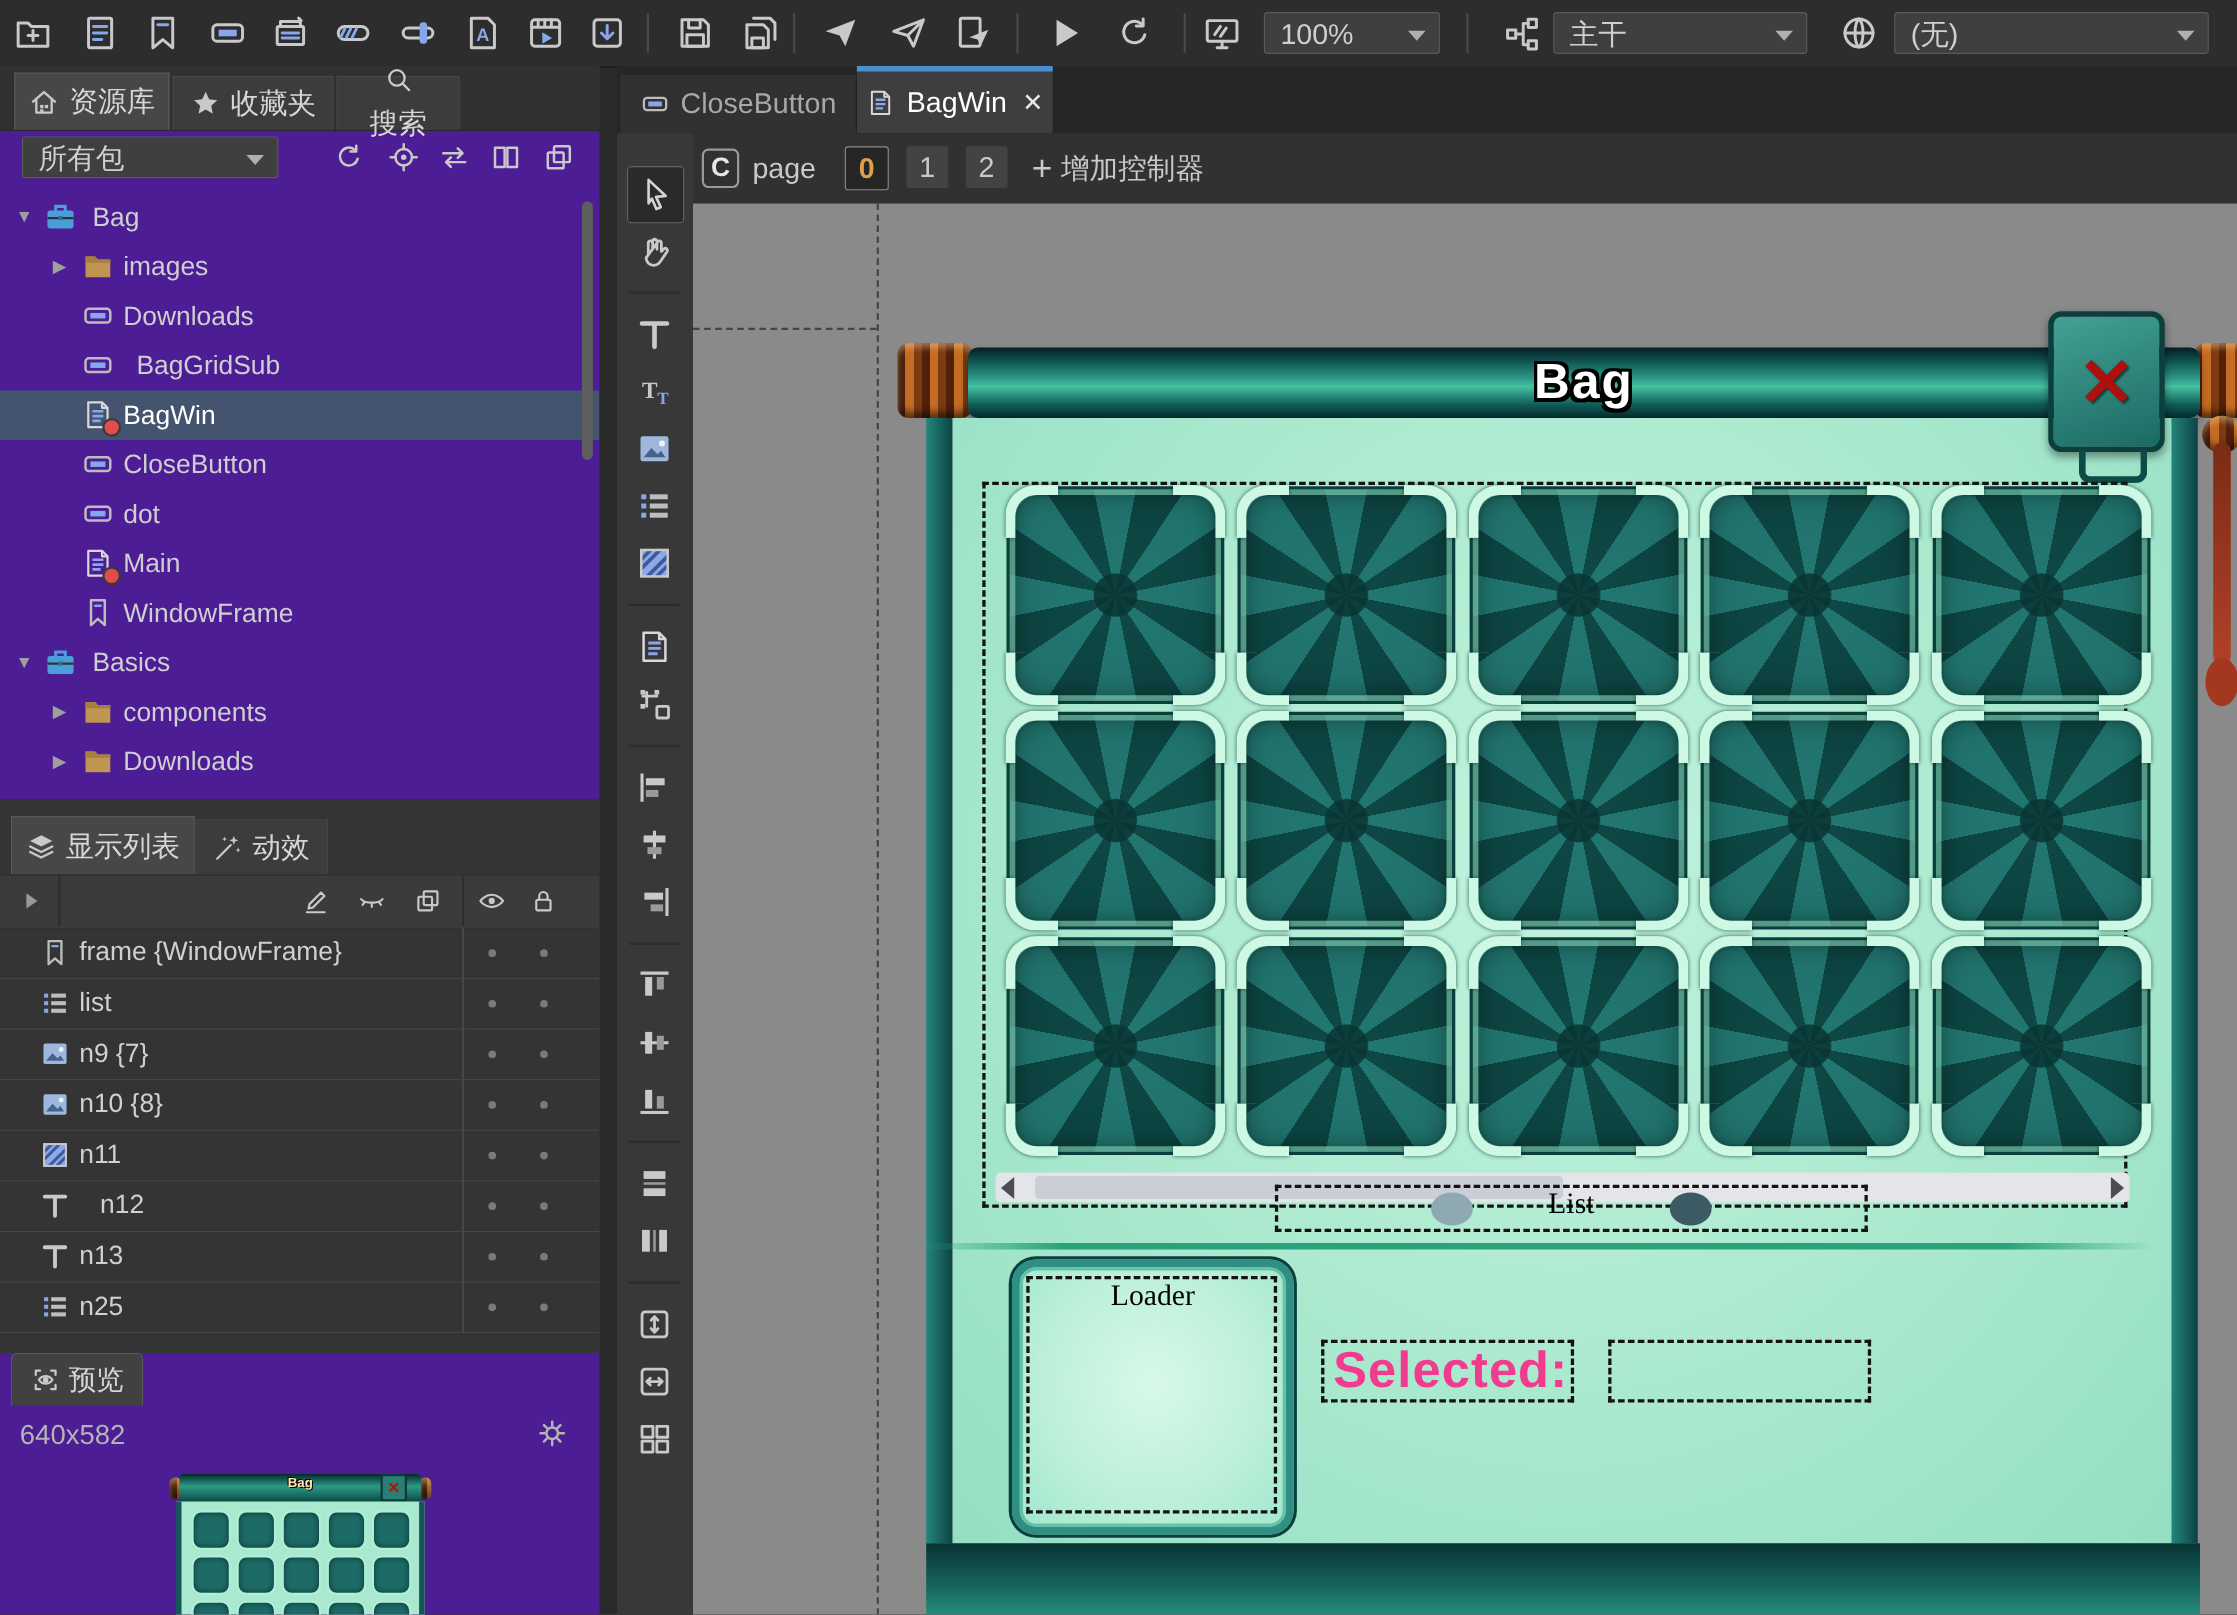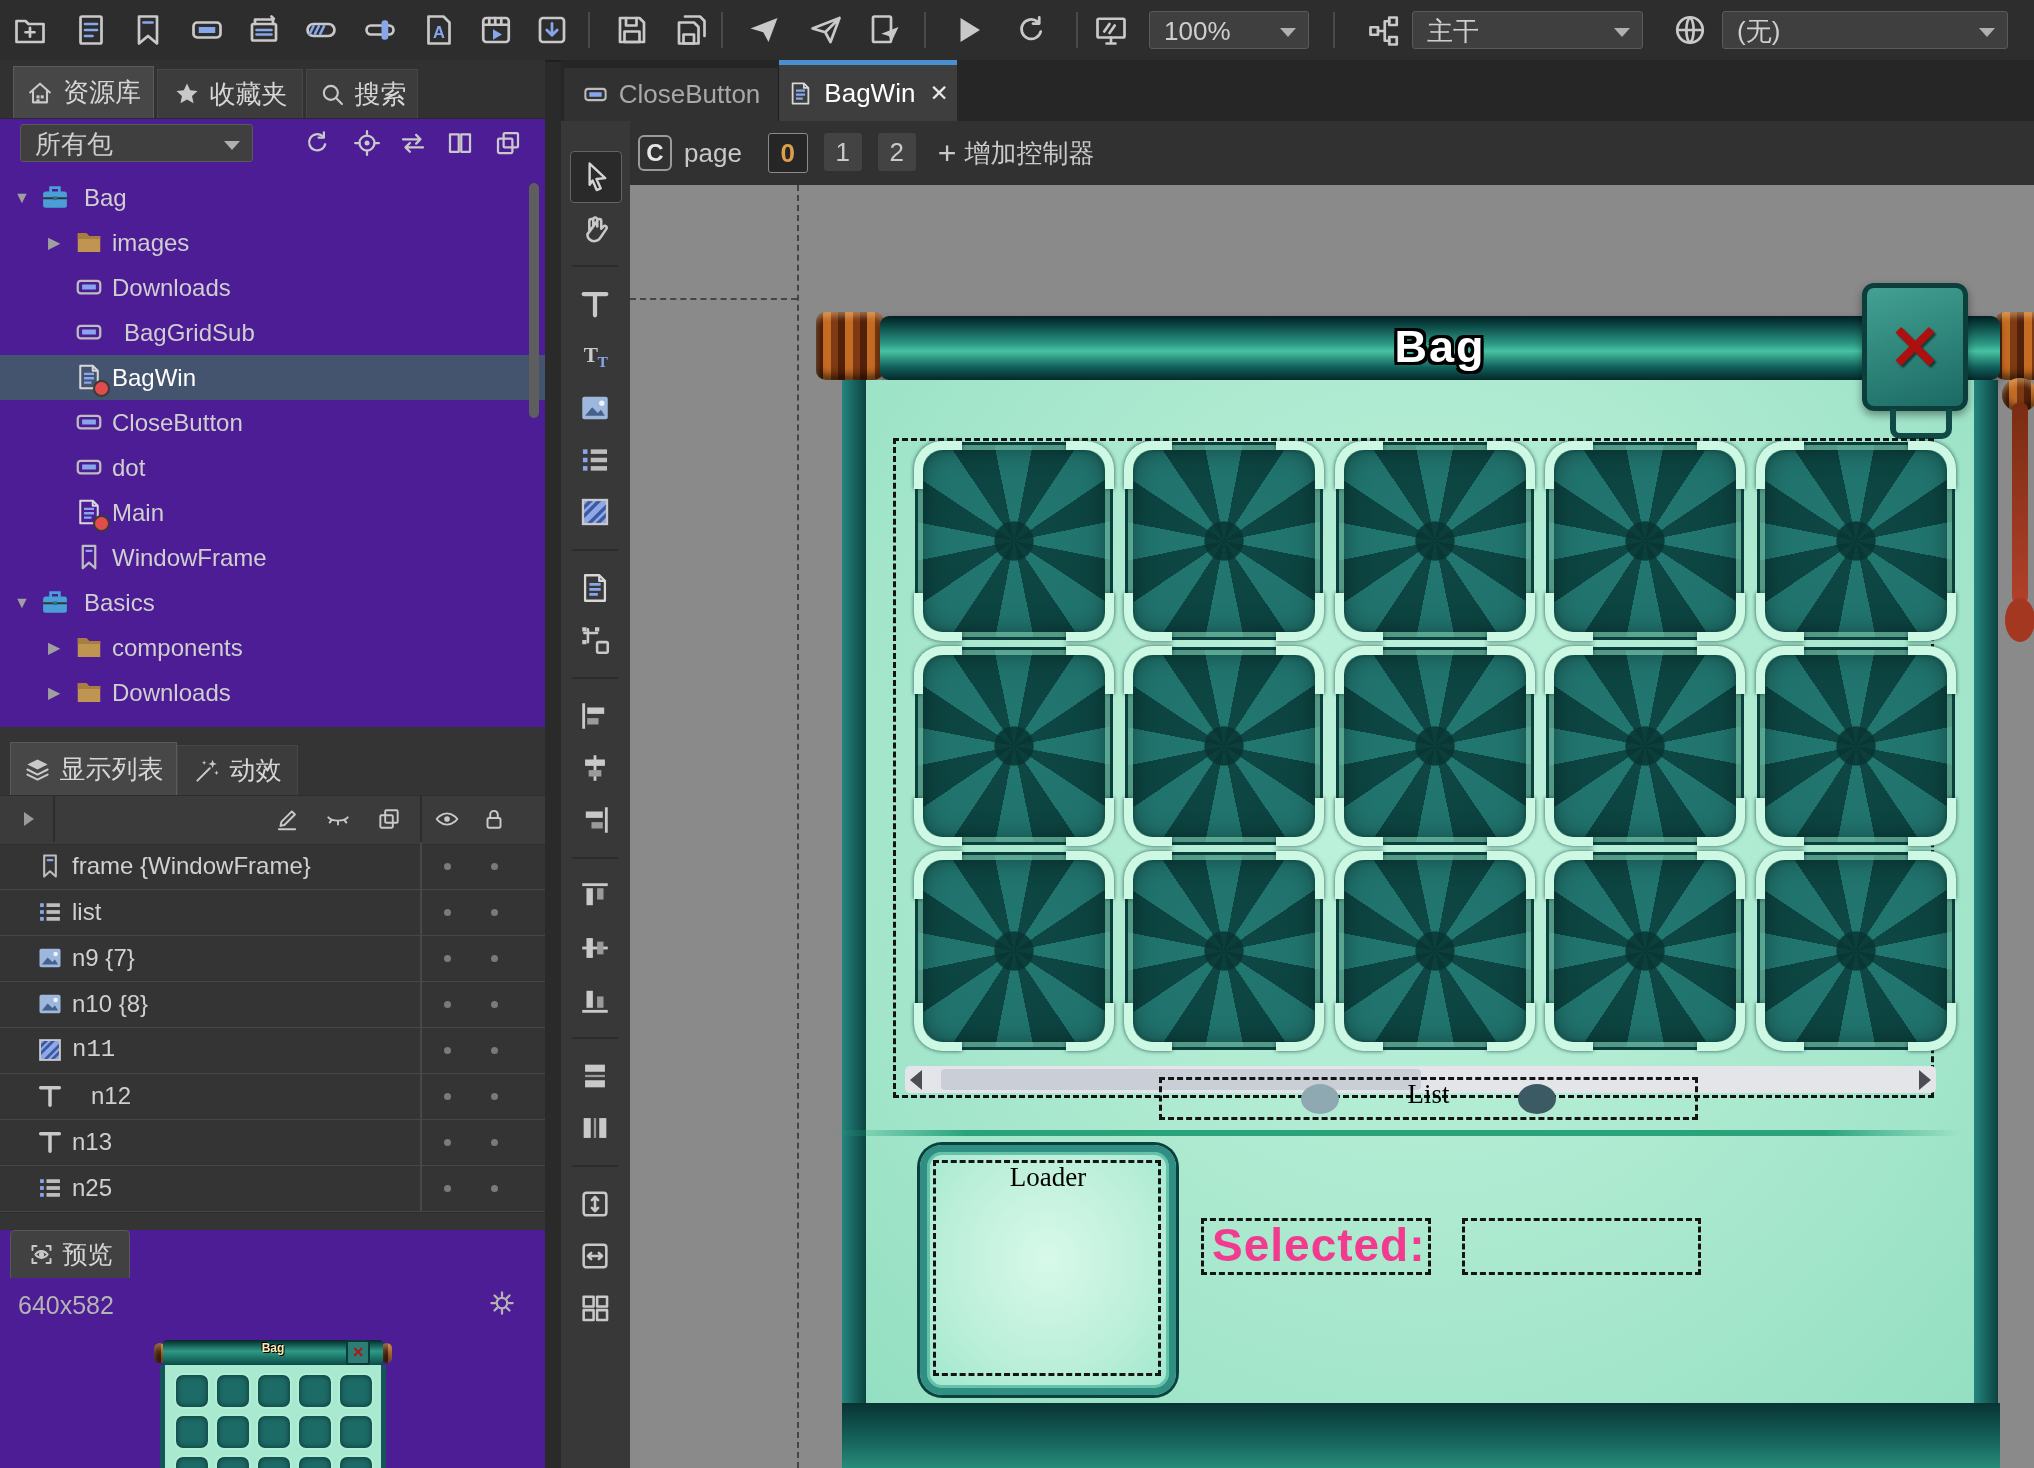--- a/index.html
+++ b/index.html
@@ -251,21 +251,21 @@
         <div>资源库</div>
       </div>
       <div class="ltab inactive" style="left: 157px; top: 9px; width: 146px; height: 49px;">
         <div class="relic" style="width: 28px; height: 28px;">
           <svg viewBox="0 0 24 24" fill="none" stroke="#c9c9c9" stroke-width="1.8" stroke-linejoin="round" stroke-linecap="round">
             <path d="M12 3l2.7 5.8 6.3.7-4.7 4.3 1.3 6.2-5.6-3.2-5.6 3.2 1.3-6.2L3 9.5l6.3-.7z" fill="#c9c9c9" stroke="none"></path>
           </svg>
         </div>
         <div>收藏夹</div>
       </div>
-      <div class="ltab inactive" style="left: 306px; top: 9px; width: 112px; height: 49px;">
+      <div class="ltab inactive" style="left: 306px; top: 9px; width: 112px; height: 49px; flex-direction: column;">
         <div class="relic" style="width: 28px; height: 28px;">
           <svg viewBox="0 0 24 24" fill="none" stroke="#c9c9c9" stroke-width="1.8" stroke-linejoin="round" stroke-linecap="round">
             <circle cx="11" cy="11" r="6"></circle>
             <path d="M15.5 15.5L20.5 20.5"></path>
           </svg>
         </div>
         <div>搜索</div>
       </div>
     </div>
   <div id="package-bar" class="abs" style="left:0;top:58px;width:545px;height:50px">
@@ -556,21 +556,21 @@
           <div class="dot-col" style="left: 491px;"></div>
         </div>
         <div class="dlrow" style="top: 184px;">
           <div class="ic" style="left: 36px; top: 9px; width: 28px; height: 28px;">
             <svg viewBox="0 0 24 24">
               <rect x="3.5" y="3.5" width="17" height="17" fill="#8fa9e8"></rect>
               <path d="M3.5 15.5l12-12M7.5 20.5l13-13M3.5 9.5l6-6M13.5 20.5l7-7" stroke="#3d5aa0" stroke-width="2.4"></path>
               <rect x="3.5" y="3.5" width="17" height="17" fill="none" stroke="#c9c9c9" stroke-width="1.6"></rect>
             </svg>
           </div>
-          <div style="position: absolute; left: 72px; top: 0px; font-family: Liberation Mono, monospace;">n11</div>
+          <div style="position: absolute; left: 72px; top: 0px;">n11</div>
           <div class="dot-col" style="left: 444px;"></div>
           <div class="dot-col" style="left: 491px;"></div>
         </div>
         <div class="dlrow" style="top: 230px;">
           <div class="ic" style="left: 36px; top: 9px; width: 28px; height: 28px;">
             <svg viewBox="0 0 24 24">
               <path d="M4 5h16M12 5v15" stroke="#c9c9c9" stroke-width="3" stroke-linecap="round"></path>
             </svg>
           </div>
           <div style="position: absolute; left: 72px; top: 0px; margin-left: 19px;">n12</div>

